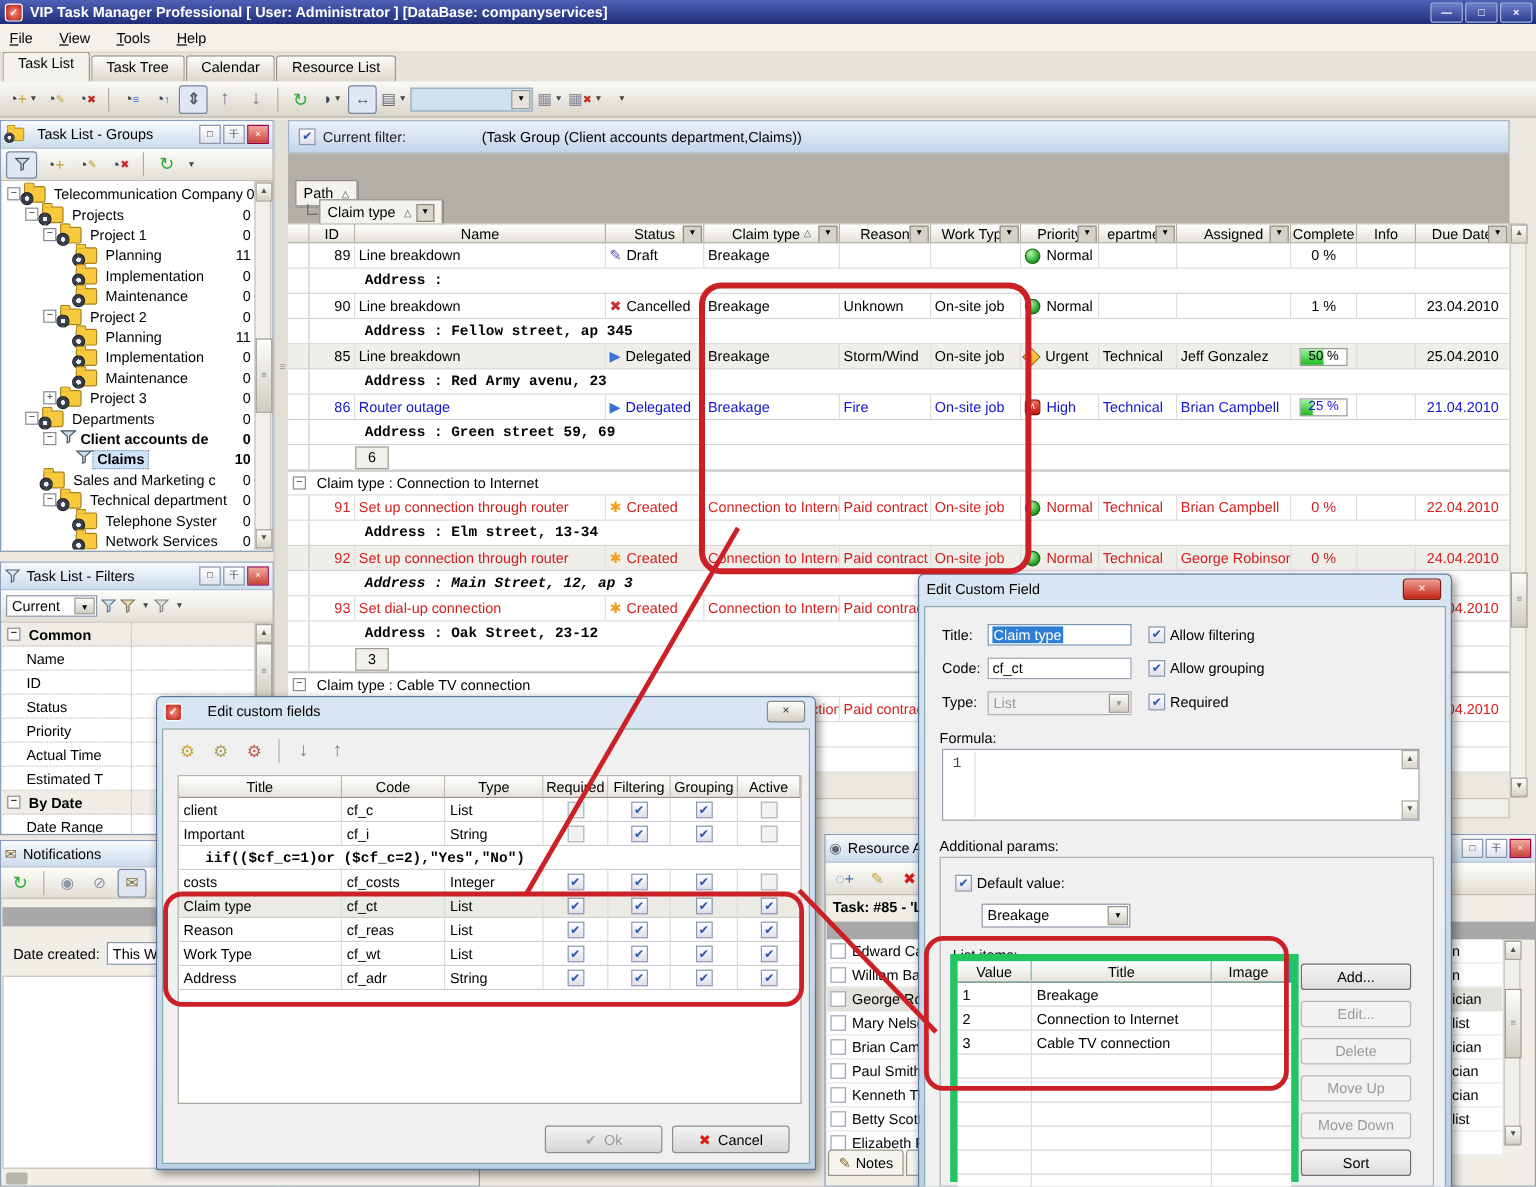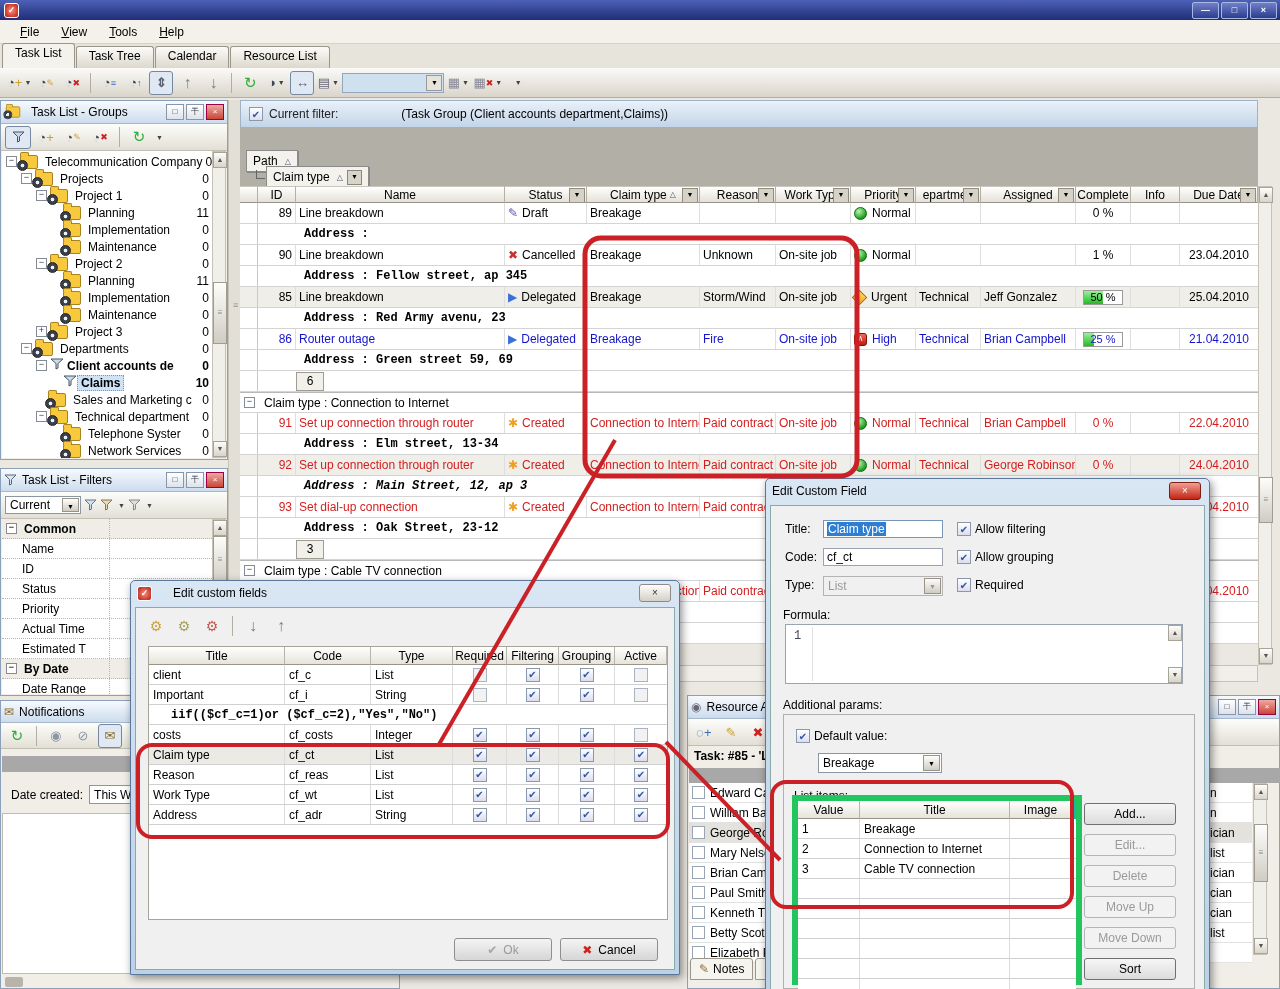--- a/index.html
+++ b/index.html
@@ -8,21 +8,21 @@
   .abs{position:absolute;}
   
   .titlebar{left:0;top:0;width:1280px;height:20px;background:linear-gradient(#4d61b6,#202d78);
             color:#fff;font-weight:bold;display:flex;align-items:center;gap:6px;padding-left:4px;box-sizing:border-box;}
   .app-ic{width:13px;height:13px;border-radius:3px;background:radial-gradient(#ff8a7a,#b01d12);
           border:1px solid #fff;color:#fff;font-size:9px;line-height:12px;text-align:center;font-weight:bold;}
   .winbtns{position:absolute;right:3px;top:2px;display:flex;gap:2px;}
   .winbtn{width:25px;height:15px;background:linear-gradient(#7080c8,#2c3c90);border:1px solid #a8b8e0;
           border-radius:2px;color:#fff;font-size:9px;line-height:14px;text-align:center;}
   .menubar{left:0;top:20px;width:1280px;height:24px;background:#f3f1ea;border-bottom:1px solid #d6d2c6;
-           display:flex;align-items:center;gap:22px;padding-left:20px;box-sizing:border-box;}
+           display:flex;align-items:center;gap:22px;padding-left:8px;box-sizing:border-box;}
   .menu-item::first-letter{text-decoration:underline;}
   .tabbar{left:0;top:44px;width:1280px;height:24px;background:#e7e4dc;display:flex;align-items:flex-end;padding-left:2px;box-sizing:border-box;}
   .tab{height:19px;padding:2px 12px 0;margin-right:1px;border:1px solid #9a968a;border-bottom:none;
        border-radius:3px 3px 0 0;background:linear-gradient(#fcfbf8,#dcd8cd);}
   .tab.active{height:22px;background:#f4f2ec;position:relative;z-index:2;}
   .maintoolbar{left:0;top:68px;width:1280px;height:30px;background:linear-gradient(#fbfaf7,#d9d5ca);
                border-bottom:1px solid #b2aea2;display:flex;align-items:center;gap:2px;padding-left:6px;box-sizing:border-box;}
   .tbtn{height:22px;min-width:22px;display:flex;align-items:center;justify-content:center;border:1px solid transparent;
         border-radius:3px;font-size:13px;color:#56606e;}
   .tbtn.pressed{border:1px solid #76879f;background:#dfe8f3;}
@@ -142,20 +142,21 @@
   
   #anno{left:0;top:0;z-index:200;pointer-events:none;}
 </style>
 </head>
 <body>
 
 <div id="screen">
 
   <div class="abs titlebar">
     <span class="app-ic">✓</span>
+    <span>VIP Task Manager Professional [ User: Administrator ] [DataBase: companyservices]</span>
     <span class="winbtns">
       <span class="winbtn">—</span>
       <span class="winbtn">□</span>
       <span class="winbtn">×</span>
     </span>
   </div>
 
   <div class="abs menubar">
     <span class="menu-item">File</span>
     <span class="menu-item">View</span>
@@ -342,21 +343,21 @@
           <span class="tcount" style="font-weight: bold;">0</span>
         </div>
         <div class="trow" style="padding-left: 49px;">
           <span class="expsp"></span>
           <span><svg width="14" height="12">
               <path d="M1 1h12l-5 4.5V10l-2 1V5.5Z" fill="#cfdce8" stroke="#456"></path>
             </svg></span>
           <span class="tlabel sel-hl" style="font-weight: bold;">Claims</span>
           <span class="tcount" style="font-weight: bold;">10</span>
         </div>
-        <div class="trow" style="padding-left: 34px;">
+        <div class="trow" style="padding-left: 22px;">
           <span class="expsp"></span>
           <span class="fold"></span>
           <span class="tlabel">Sales and Marketing c</span>
           <span class="tcount">0</span>
         </div>
         <div class="trow" style="padding-left: 34px;">
           <span class="exp">−</span>
           <span class="fold"></span>
           <span class="tlabel">Technical department</span>
           <span class="tcount">0</span>

